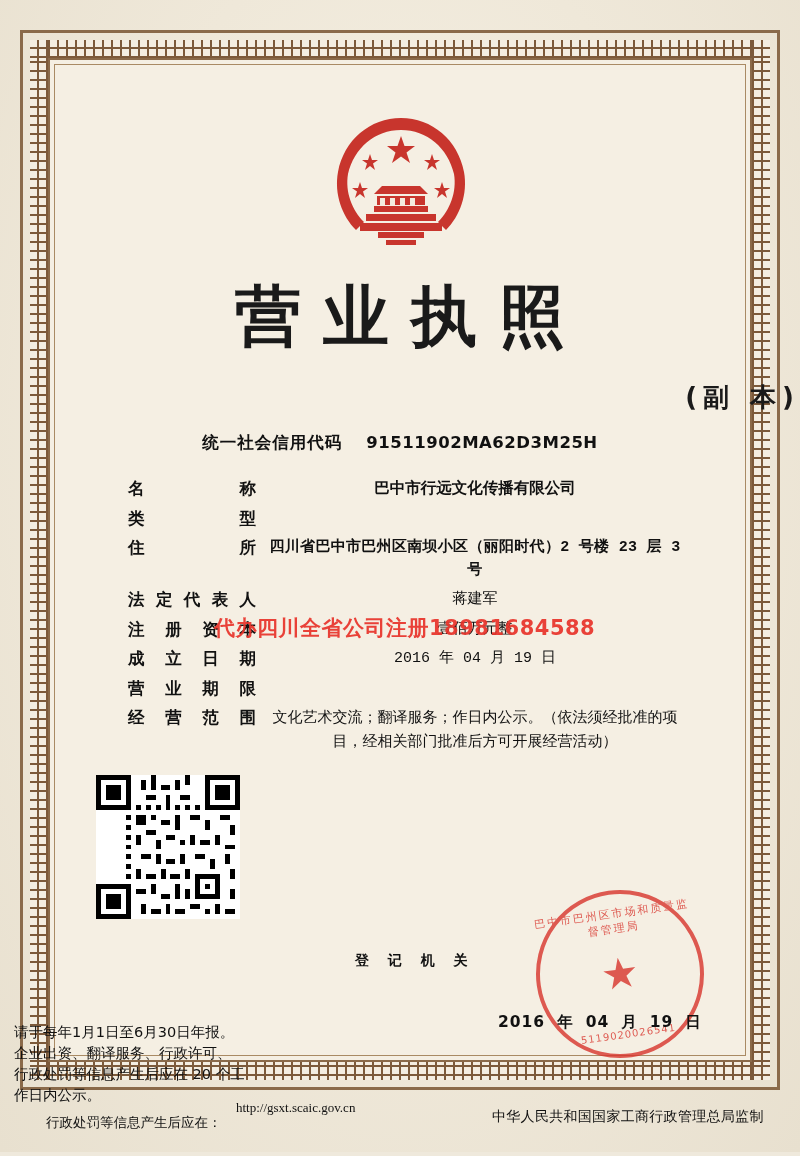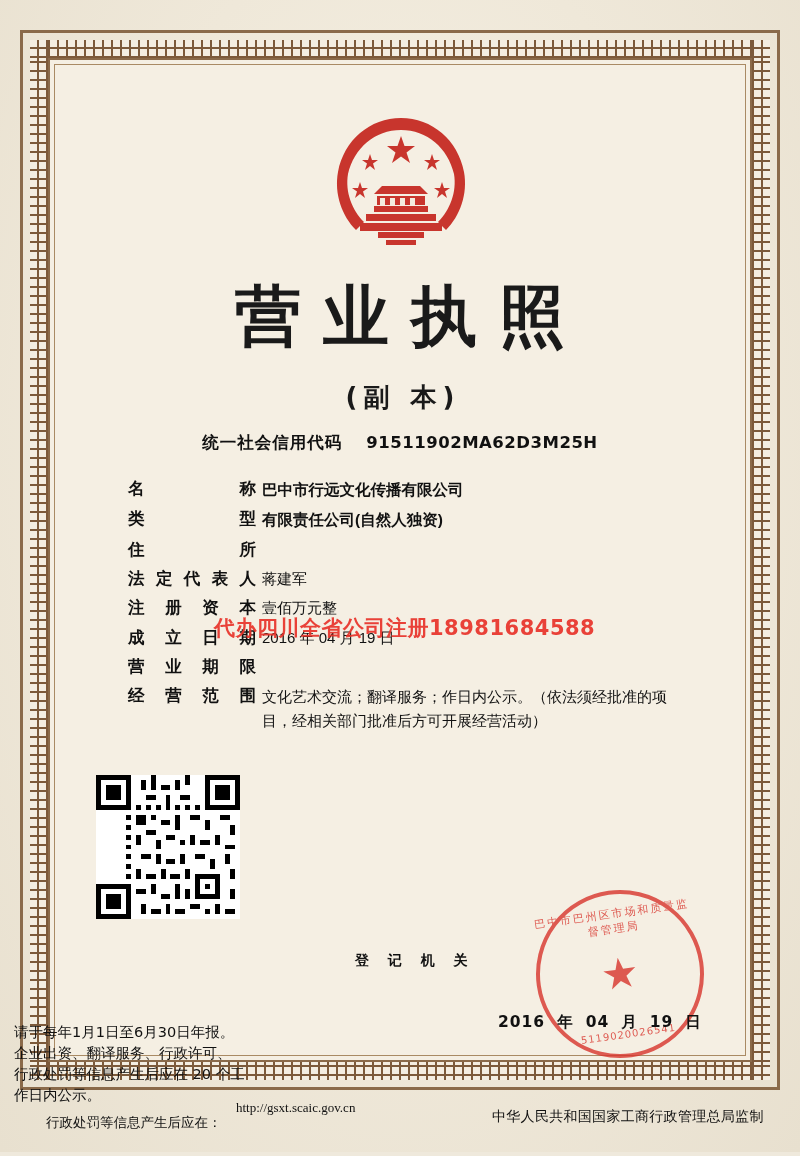--- a/index.html
+++ b/index.html
@@ -90,21 +90,21 @@
     font-size: 66px;
     letter-spacing: 22px;
     text-indent: 22px;
     color: #1a1a1a;
   }
   .title-sub {
     position: absolute;
     left: 0;
     top: 380px;
     width: 800px;
-    text-align: center;
+    text-align: right;
     font-family: "DejaVu Sans", sans-serif;
     font-weight: bold;
     font-size: 26px;
     letter-spacing: 6px;
     text-indent: 6px;
     color: #1a1a1a;
   }
   .credit-code {
     position: absolute;
     left: 0;
@@ -141,25 +141,26 @@
     font-family: "DejaVu Sans", sans-serif;
     font-weight: bold;
     font-size: 16.5px;
     color: #111;
     display: flex;
     justify-content: space-between;
     letter-spacing: 0;
   }
   .value {
     flex: 1;
-    font-family: Liberation Sans, sans-serif;
+    font-family: Liberation Mono, monospace;
     font-size: 15px;
     color: #111;
     padding-left: 6px;
     line-height: 1.5;
+    text-align: center;
   }
   .value.bold {
     font-weight: bold;
     font-size: 15.5px;
   }
   .row.addr .value { font-weight: bold; font-size: 15px; letter-spacing: 0.3px; }
   .row.scope { margin-top: 4px; }
   .row.scope .value { line-height: 1.6; font-size: 15px; }
 
   
@@ -333,28 +334,28 @@
         <span>称</span>
       </div>
       <div class="value bold">巴中市行远文化传播有限公司</div>
     </div>
 
     <div class="row">
       <div class="label">
         <span>类</span>
         <span>型</span>
       </div>
-      <div class="value bold">有限责任公司(自然人独资)</div>
     </div>
 
     <div class="row addr">
       <div class="label">
         <span>住</span>
         <span>所</span>
       </div>
+      <div class="value bold">四川省巴中市巴州区南坝小区（丽阳时代）2 号楼 23 层 3 号</div>
     </div>
 
     <div class="row">
       <div class="label">
         <span>法</span>
         <span>定</span>
         <span>代</span>
         <span>表</span>
         <span>人</span>
       </div>

